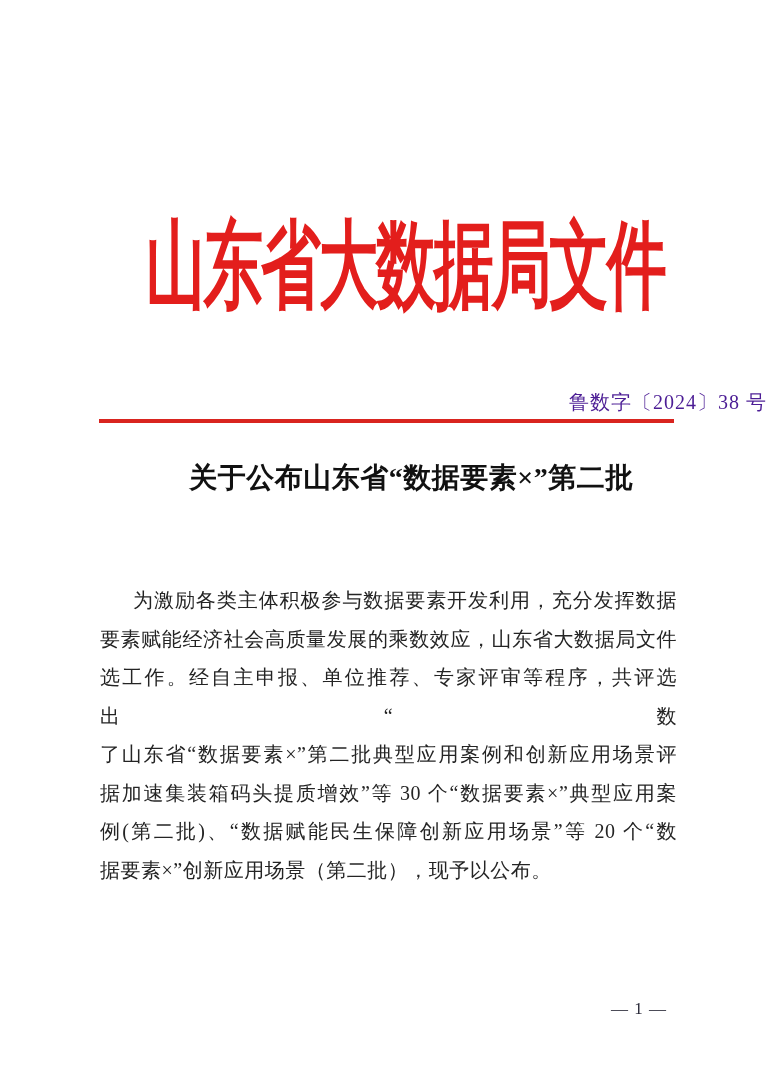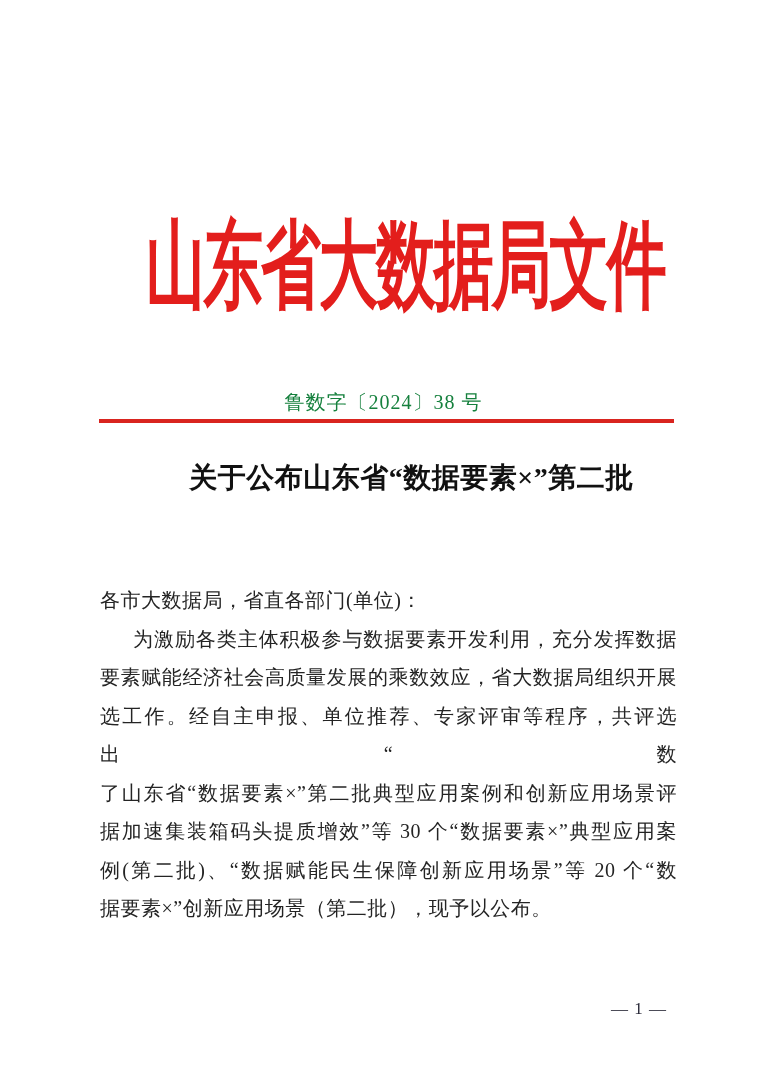--- a/index.html
+++ b/index.html
@@ -29,24 +29,24 @@
     letter-spacing: -3px;
     white-space: nowrap;
     transform: scaleX(0.62);
     transform-origin: 50% 50%;
   }
   .doc-number {
     position: absolute;
     top: 389px;
     left: 0;
     width: 767px;
-    text-align: center;
+    text-align: right;
     font-size: 20px;
     letter-spacing: 1px;
-    color: #15803d;
+    color: #4c1d95;
   }
   .red-rule {
     position: absolute;
     left: 99px;
     top: 419px;
     width: 575px;
     height: 4px;
     background: var(--rule-red, #d9241f);
   }
   .notice-title {
@@ -94,23 +94,22 @@
 
   <div class="doc-number">鲁数字〔2024〕38 号</div>
 
   <div class="red-rule"></div>
 
   <div class="notice-title">
     <div>关于公布山东省“数据要素×”第二批</div>
   </div>
 
   <div class="notice-body">
-    <div class="body-line">各市大数据局，省直各部门(单位)：</div>
     <div class="body-line fill indent">为激励各类主体积极参与数据要素开发利用，充分发挥数据</div>
-    <div class="body-line fill">要素赋能经济社会高质量发展的乘数效应，省大数据局组织开展</div>
+    <div class="body-line fill">要素赋能经济社会高质量发展的乘数效应，山东省大数据局文件</div>
     <div class="body-line fill">选工作。经自主申报、单位推荐、专家评审等程序，共评选出“数</div>
     <div class="body-line fill">了山东省“数据要素×”第二批典型应用案例和创新应用场景评</div>
     <div class="body-line fill">据加速集装箱码头提质增效”等 30 个“数据要素×”典型应用案</div>
     <div class="body-line fill">例(第二批)、“数据赋能民生保障创新应用场景”等 20 个“数</div>
     <div class="body-line">据要素×”创新应用场景（第二批），现予以公布。</div>
   </div>
 
   <div class="page-number">— 1 —</div>
 
 </div>

